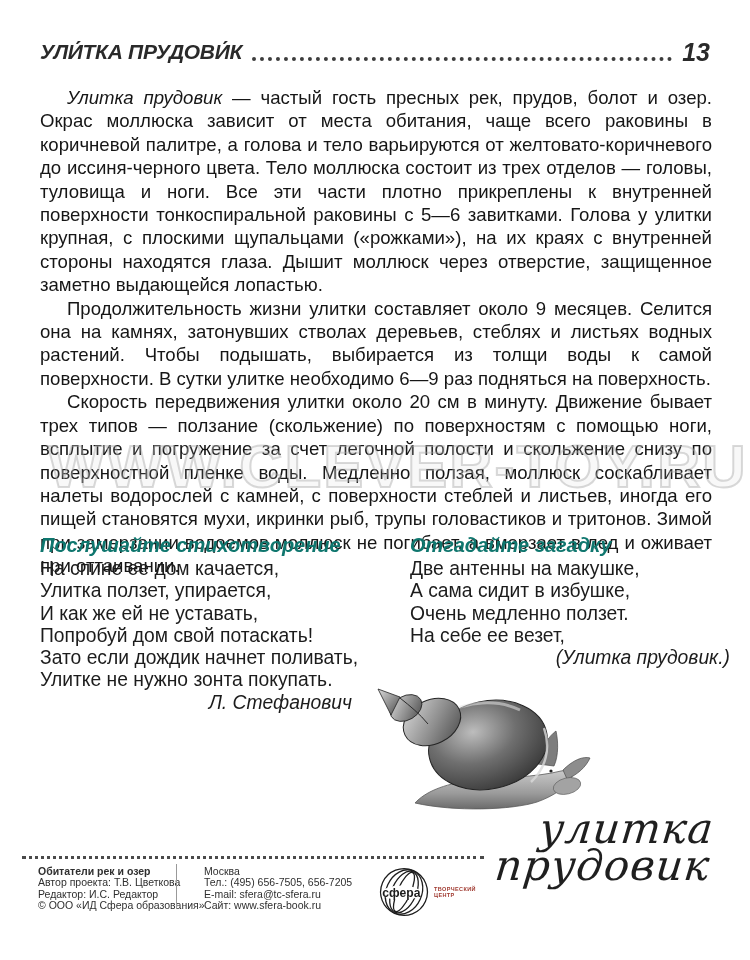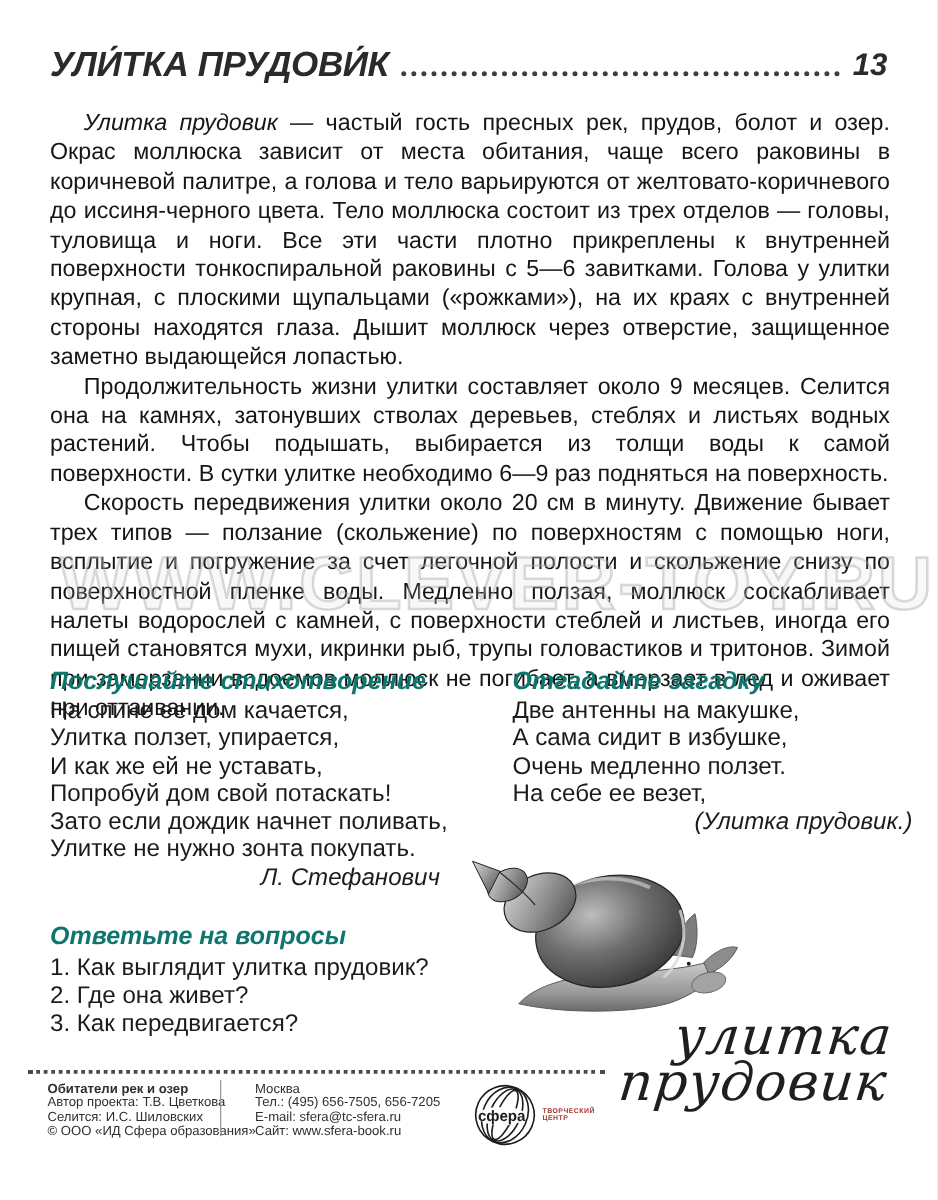--- a/index.html
+++ b/index.html
@@ -11,21 +11,21 @@
     color:#1c1c1c;
     overflow:hidden;
     margin:0 auto;
   }
   
   .header{
     position:absolute;top:36px;left:40px;right:40px;
     display:flex;align-items:flex-end;
   }
   .page-title{
-    font-style:italic;font-weight:700;font-size:28px;line-height:32px;
+    font-style:italic;font-weight:700;font-size:21px;line-height:32px;
     letter-spacing:-0.3px;color:#2a2a2a;white-space:nowrap;
   }
   .leader{
     flex:1;height:0;margin:0 10px 7px 10px;
     border-bottom:4px dotted #3d3d3d;
   }
   .page-number{
     font-style:italic;font-weight:700;font-size:25px;color:#2a2a2a;
     padding-bottom:1px;
   }
@@ -141,26 +141,20 @@
     <div class="col-right">
       <div class="sec-heading">Отгадайте загадку</div>
       <div class="line">Две антенны на макушке,</div>
       <div class="line">А сама сидит в избушке,</div>
       <div class="line">Очень медленно ползет.</div>
       <div class="line">На себе ее везет,</div>
       <div class="answer">(Улитка прудовик.)</div>
     </div>
   </div>
 
-  <div class="questions">
-    <div class="sec-heading">Ответьте на вопросы</div>
-    <div class="line">1. Как выглядит улитка прудовик?</div>
-    <div class="line">2. Где она живет?</div>
-    <div class="line">3. Как передвигается?</div>
-  </div>
 
   <svg class="snail" viewBox="0 0 228 134" aria-hidden="true">
     <defs>
       <radialGradient id="shellG" cx="40%" cy="32%" r="85%">
         <stop offset="0%" stop-color="#bdbdbd"></stop>
         <stop offset="42%" stop-color="#6f6f6f"></stop>
         <stop offset="100%" stop-color="#262626"></stop>
       </radialGradient>
       <linearGradient id="spireG" x1="0" y1="0" x2="1" y2="1">
         <stop offset="0%" stop-color="#dcdcdc"></stop>
@@ -193,21 +187,21 @@
 
   <div class="hand-caption">
     <div>улитка</div>
     <div>прудовик</div>
   </div>
 
   <div class="footer-dotline"></div>
   <div class="footer">
     <div class="series">Обитатели рек и озер</div>
     <div>Автор проекта: Т.В. Цветкова</div>
-    <div>Селится: И.С. Шиловских</div>
+    <div>Редактор: И.С. Редактор</div>
     <div>© ООО «ИД Сфера образования»</div>
   </div>
   <div class="f-divider"></div>
   <div class="footer-mid">
     <div>Москва</div>
     <div>Тел.: (495) 656-7505, 656-7205</div>
     <div>E-mail: sfera@tc-sfera.ru</div>
     <div>Сайт: www.sfera-book.ru</div>
   </div>
   <div class="logo-wrap">

